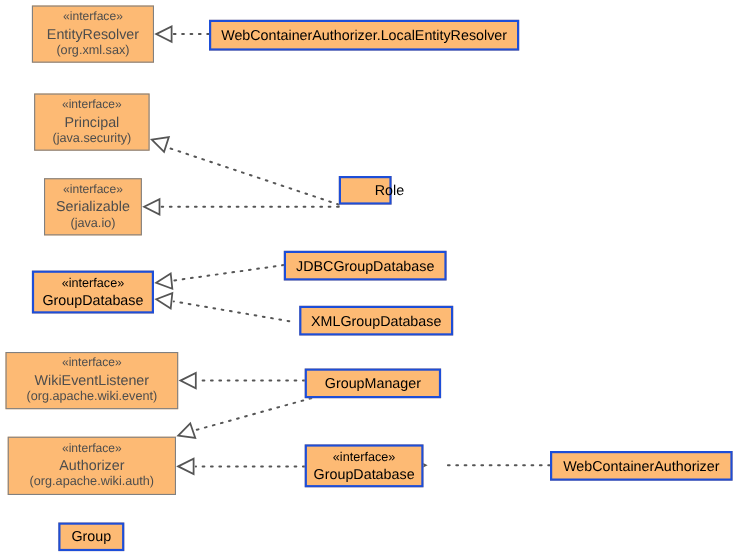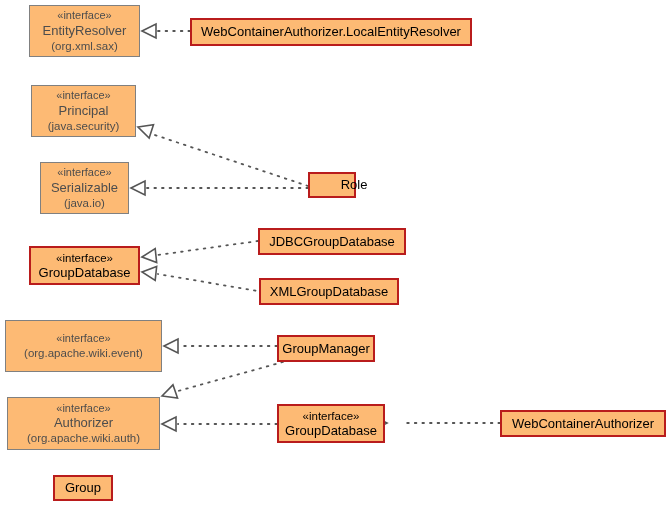--- a/index.html
+++ b/index.html
@@ -33,21 +33,21 @@
     justify-content: center;
     text-align: center;
     line-height: 1.22;
     z-index: 2;
   }
   .uml-node.external {
     border: 1px solid #808080;
     color: #4d4d4d;
   }
   .uml-node.internal {
-    border: 2px solid #b91c1c;
+    border: 2px solid #1d4ed8;
     color: #000000;
   }
   .node-stereotype {
     font-size: 11px;
     white-space: nowrap;
   }
   .node-name {
     font-size: 13px;
     white-space: nowrap;
   }
@@ -116,38 +116,39 @@
     <div class="uml-node external" style="left: 31px; top: 85px; width: 105px; height: 52px;">
       <div class="node-stereotype">«interface»</div>
       <div class="node-name">Principal</div>
       <div class="node-package">(java.security)</div>
     </div>
     <div class="uml-node external" style="left: 40px; top: 162px; width: 89px; height: 52px;">
       <div class="node-stereotype">«interface»</div>
       <div class="node-name">Serializable</div>
       <div class="node-package">(java.io)</div>
     </div>
-    <div class="uml-node internal" style="left: 308px; top: 172px; width: 48px; height: 26px; padding-left: 44px;">
+    <div class="uml-node internal" style="left: 308px; top: 160px; width: 48px; height: 26px; padding-left: 44px;">
       <div class="node-name">Role</div>
     </div>
     <div class="uml-node internal" style="left: 29px; top: 246px; width: 111px; height: 39px;">
       <div class="node-stereotype">«interface»</div>
       <div class="node-name">GroupDatabase</div>
     </div>
     <div class="uml-node internal" style="left: 258px; top: 228px; width: 148px; height: 27px;">
       <div class="node-name">JDBCGroupDatabase</div>
     </div>
-    <div class="uml-node internal" style="left: 259px; top: 278px; width: 140px; height: 27px;">
+    <div class="uml-node internal" style="left: 272px; top: 278px; width: 140px; height: 27px;">
       <div class="node-name">XMLGroupDatabase</div>
     </div>
     <div class="uml-node external" style="left: 5px; top: 320px; width: 157px; height: 52px;">
       <div class="node-stereotype">«interface»</div>
+      <div class="node-name">WikiEventListener</div>
       <div class="node-package">(org.apache.wiki.event)</div>
     </div>
-    <div class="uml-node internal" style="left: 277px; top: 335px; width: 98px; height: 27px;">
+    <div class="uml-node internal" style="left: 277px; top: 335px; width: 124px; height: 27px;">
       <div class="node-name">GroupManager</div>
     </div>
     <div class="uml-node external" style="left: 7px; top: 397px; width: 153px; height: 53px;">
       <div class="node-stereotype">«interface»</div>
       <div class="node-name">Authorizer</div>
       <div class="node-package">(org.apache.wiki.auth)</div>
     </div>
     <div class="uml-node internal" style="left: 277px; top: 404px; width: 108px; height: 39px;">
       <div class="node-stereotype">«interface»</div>
       <div class="node-name">GroupDatabase</div>

